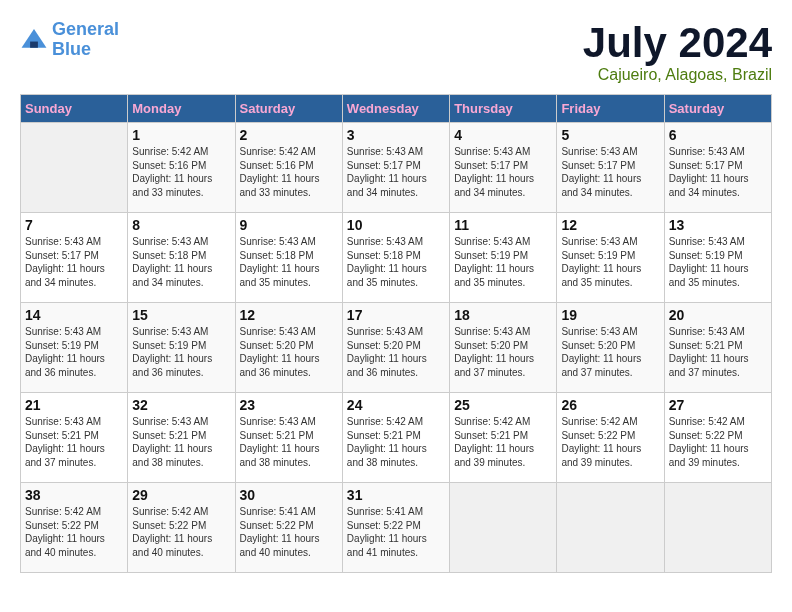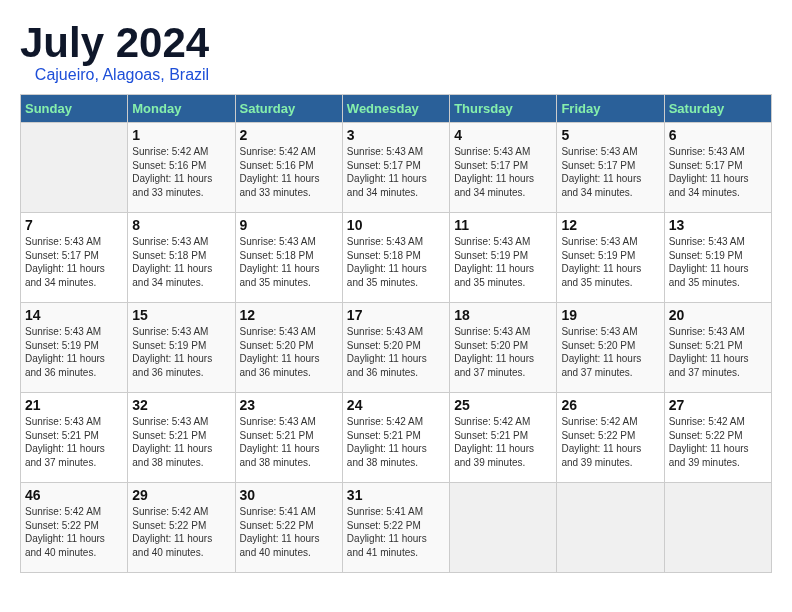--- a/index.html
+++ b/index.html
@@ -38,30 +38,30 @@
       text-align: right;
     }
     .month-title {
       font-size: 42px;
       color: #0f172a;
       font-weight: bold;
       line-height: 1.1;
     }
     .location {
       font-size: 16px;
-      color: #1d4ed8;
+      color: #4d7c0f;
     }
     table {
       width: 100%;
       border-collapse: collapse;
       table-layout: fixed;
     }
     thead tr th {
       background-color: #2a6099;
-      color: #86efac;
+      color: #f9a8d4;
       font-size: 13px;
       font-weight: bold;
       padding: 6px 4px;
       text-align: left;
       border: 1px solid #ccc;
     }
     tbody tr td {
       border: 1px solid #ccc;
       vertical-align: top;
       padding: 4px 4px;
@@ -86,20 +86,30 @@
       line-height: 1.35;
     }
     .empty-cell {
       background: #f0f0f0 !important;
     }
   </style>
 </head>
 <body>
 
 <div class="header">
+  <div class="logo">
+    <svg class="logo-icon" viewBox="0 0 36 36">
+      <polygon points="18,4 34,28 2,28" fill="#4a90d9"></polygon>
+      <rect x="13" y="20" width="10" height="8" fill="#1a3a6b"></rect>
+    </svg>
+    <div class="logo-text">
+      <div><span>General</span></div>
+      <div><span style="color:#4a90d9">Blue</span></div>
+    </div>
+  </div>
   <div class="title-block">
     <div class="month-title">July 2024</div>
     <div class="location">Cajueiro, Alagoas, Brazil</div>
   </div>
 </div>
 
 <table>
   <thead>
     <tr>
     <th>Sunday</th>
@@ -224,21 +234,21 @@
           <span class="day-num">26</span>
           <div class="cell-info"><span>Sunrise: 5:42 AM</span><br><span>Sunset: 5:22 PM</span><br><span>Daylight: 11 hours<br>and 39 minutes.</span></div>
         </td>
         <td>
           <span class="day-num">27</span>
           <div class="cell-info"><span>Sunrise: 5:42 AM</span><br><span>Sunset: 5:22 PM</span><br><span>Daylight: 11 hours<br>and 39 minutes.</span></div>
         </td>
       </tr>
       <tr>
         <td>
-          <span class="day-num">46</span>
+          <span class="day-num">38</span>
           <div class="cell-info"><span>Sunrise: 5:42 AM</span><br><span>Sunset: 5:22 PM</span><br><span>Daylight: 11 hours<br>and 40 minutes.</span></div>
         </td>
         <td>
           <span class="day-num">29</span>
           <div class="cell-info"><span>Sunrise: 5:42 AM</span><br><span>Sunset: 5:22 PM</span><br><span>Daylight: 11 hours<br>and 40 minutes.</span></div>
         </td>
         <td>
           <span class="day-num">30</span>
           <div class="cell-info"><span>Sunrise: 5:41 AM</span><br><span>Sunset: 5:22 PM</span><br><span>Daylight: 11 hours<br>and 40 minutes.</span></div>
         </td>

